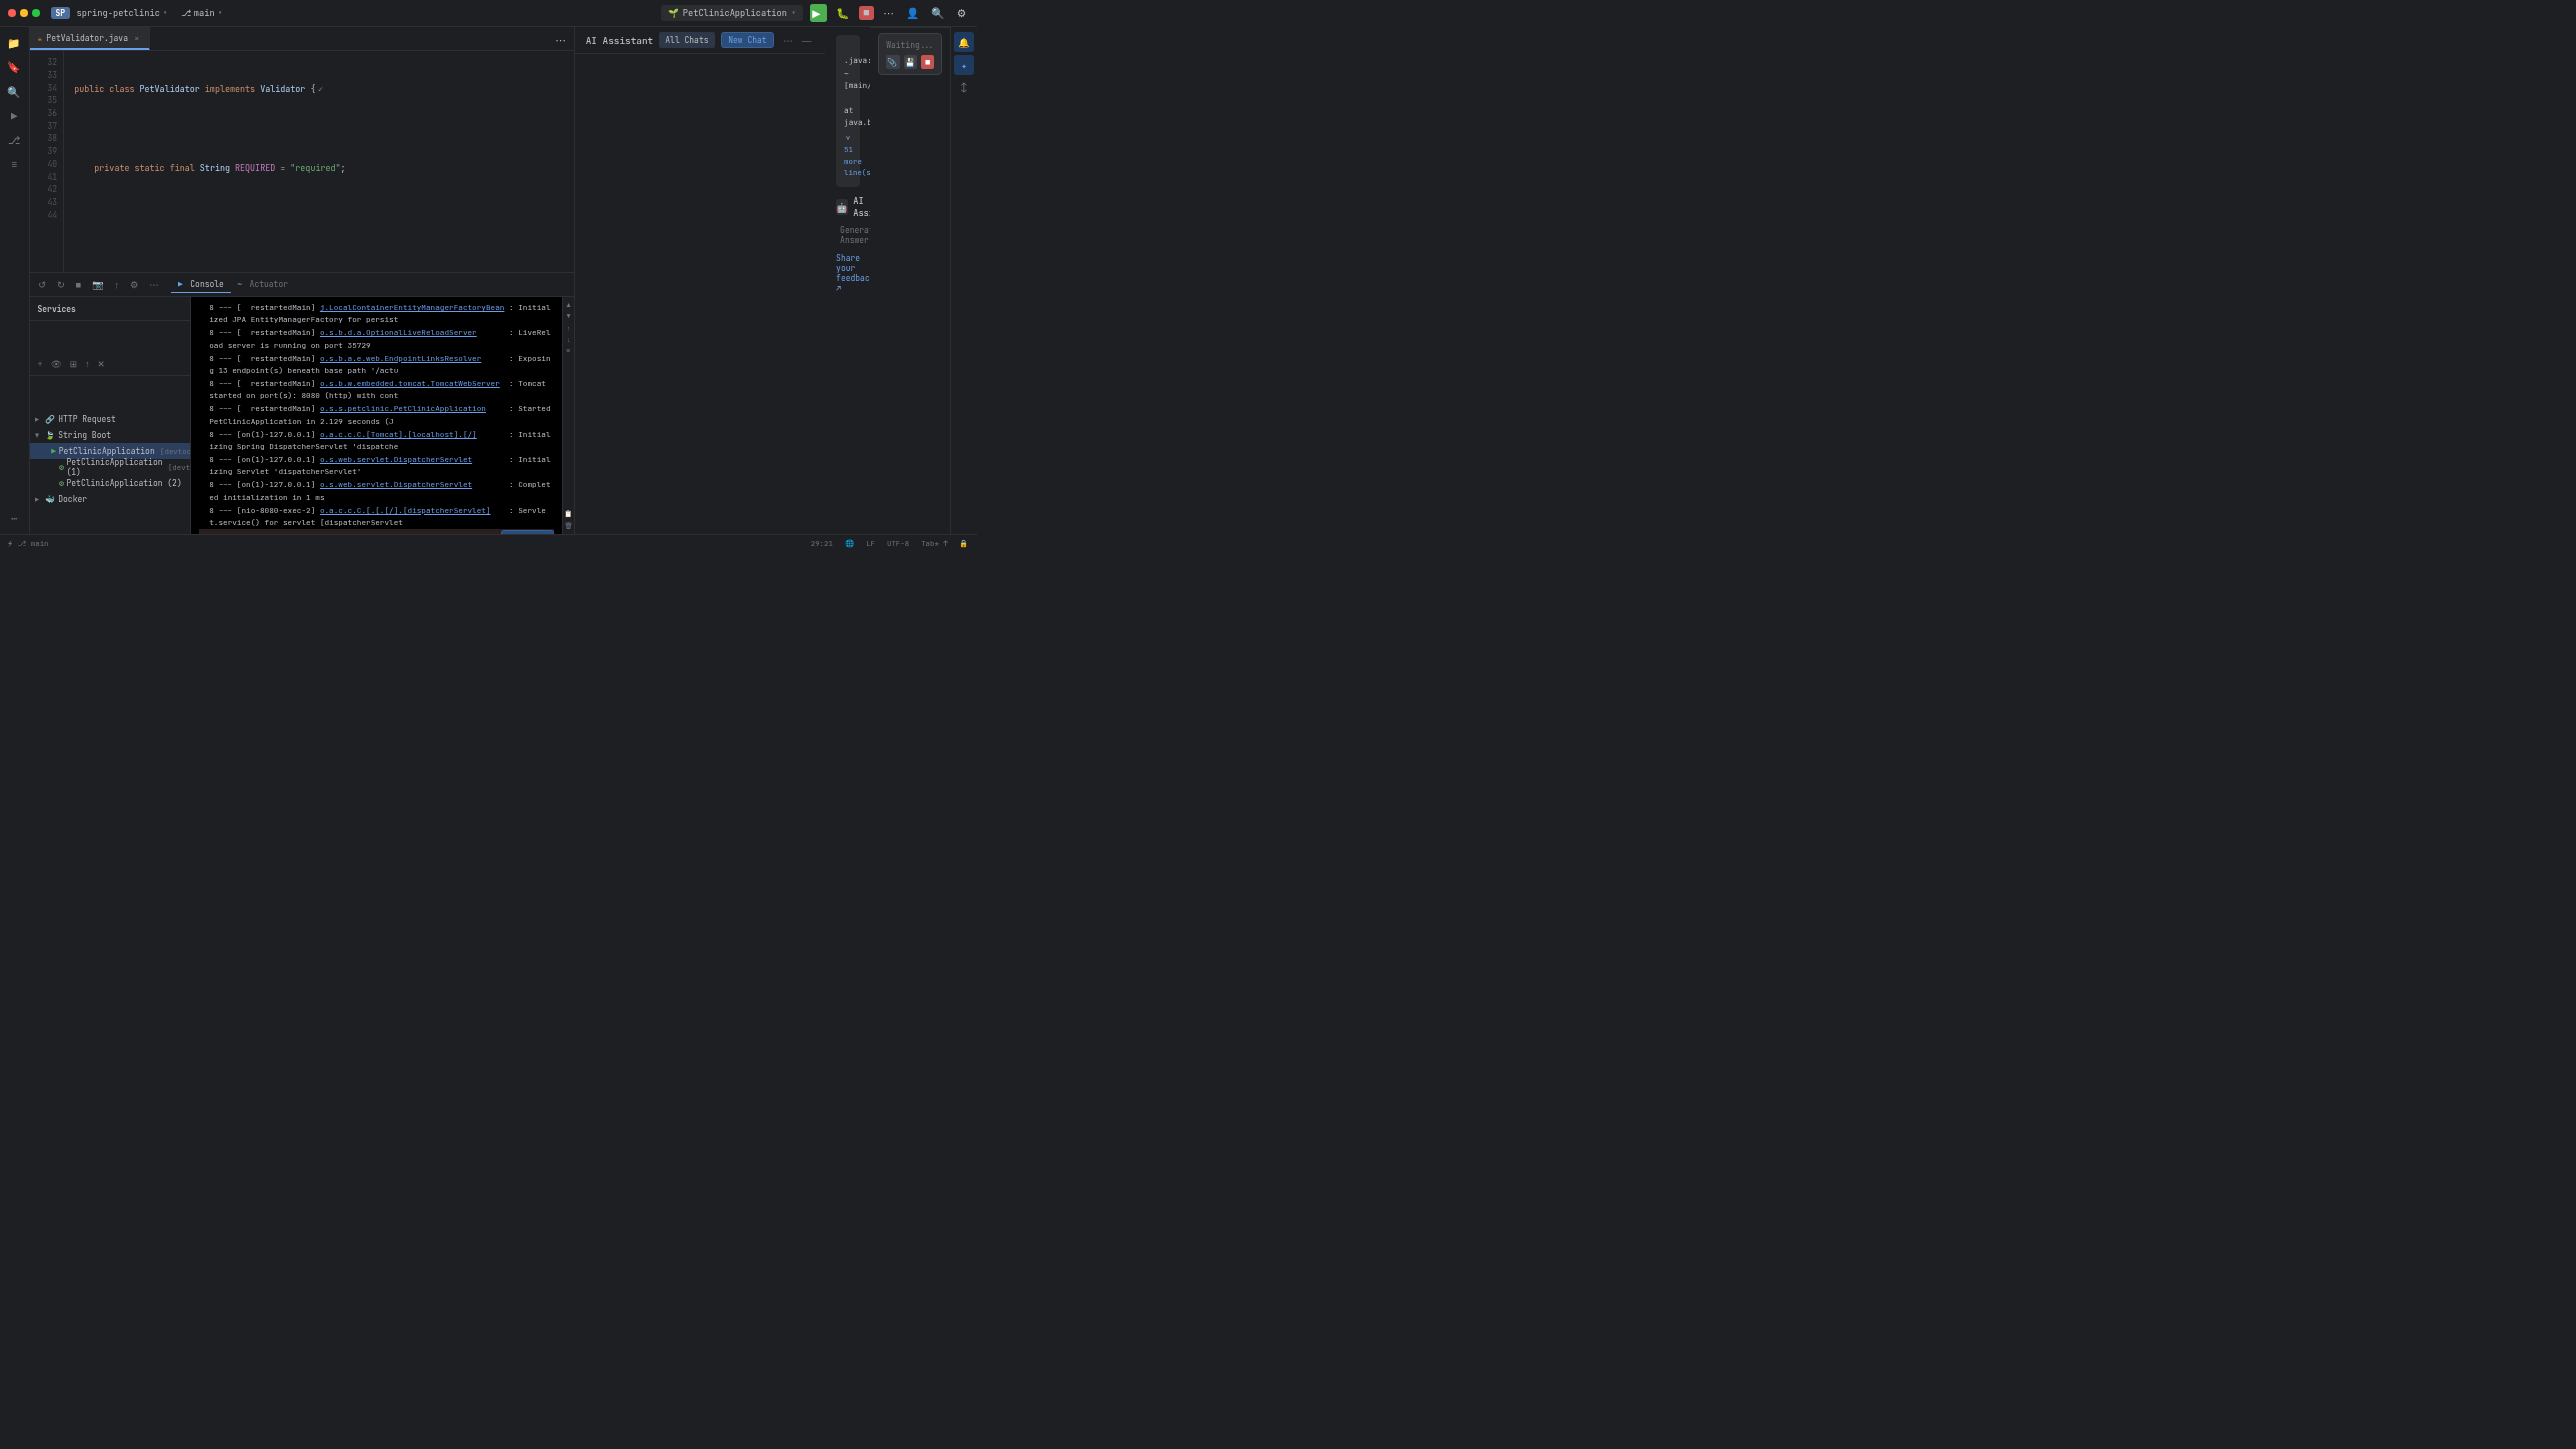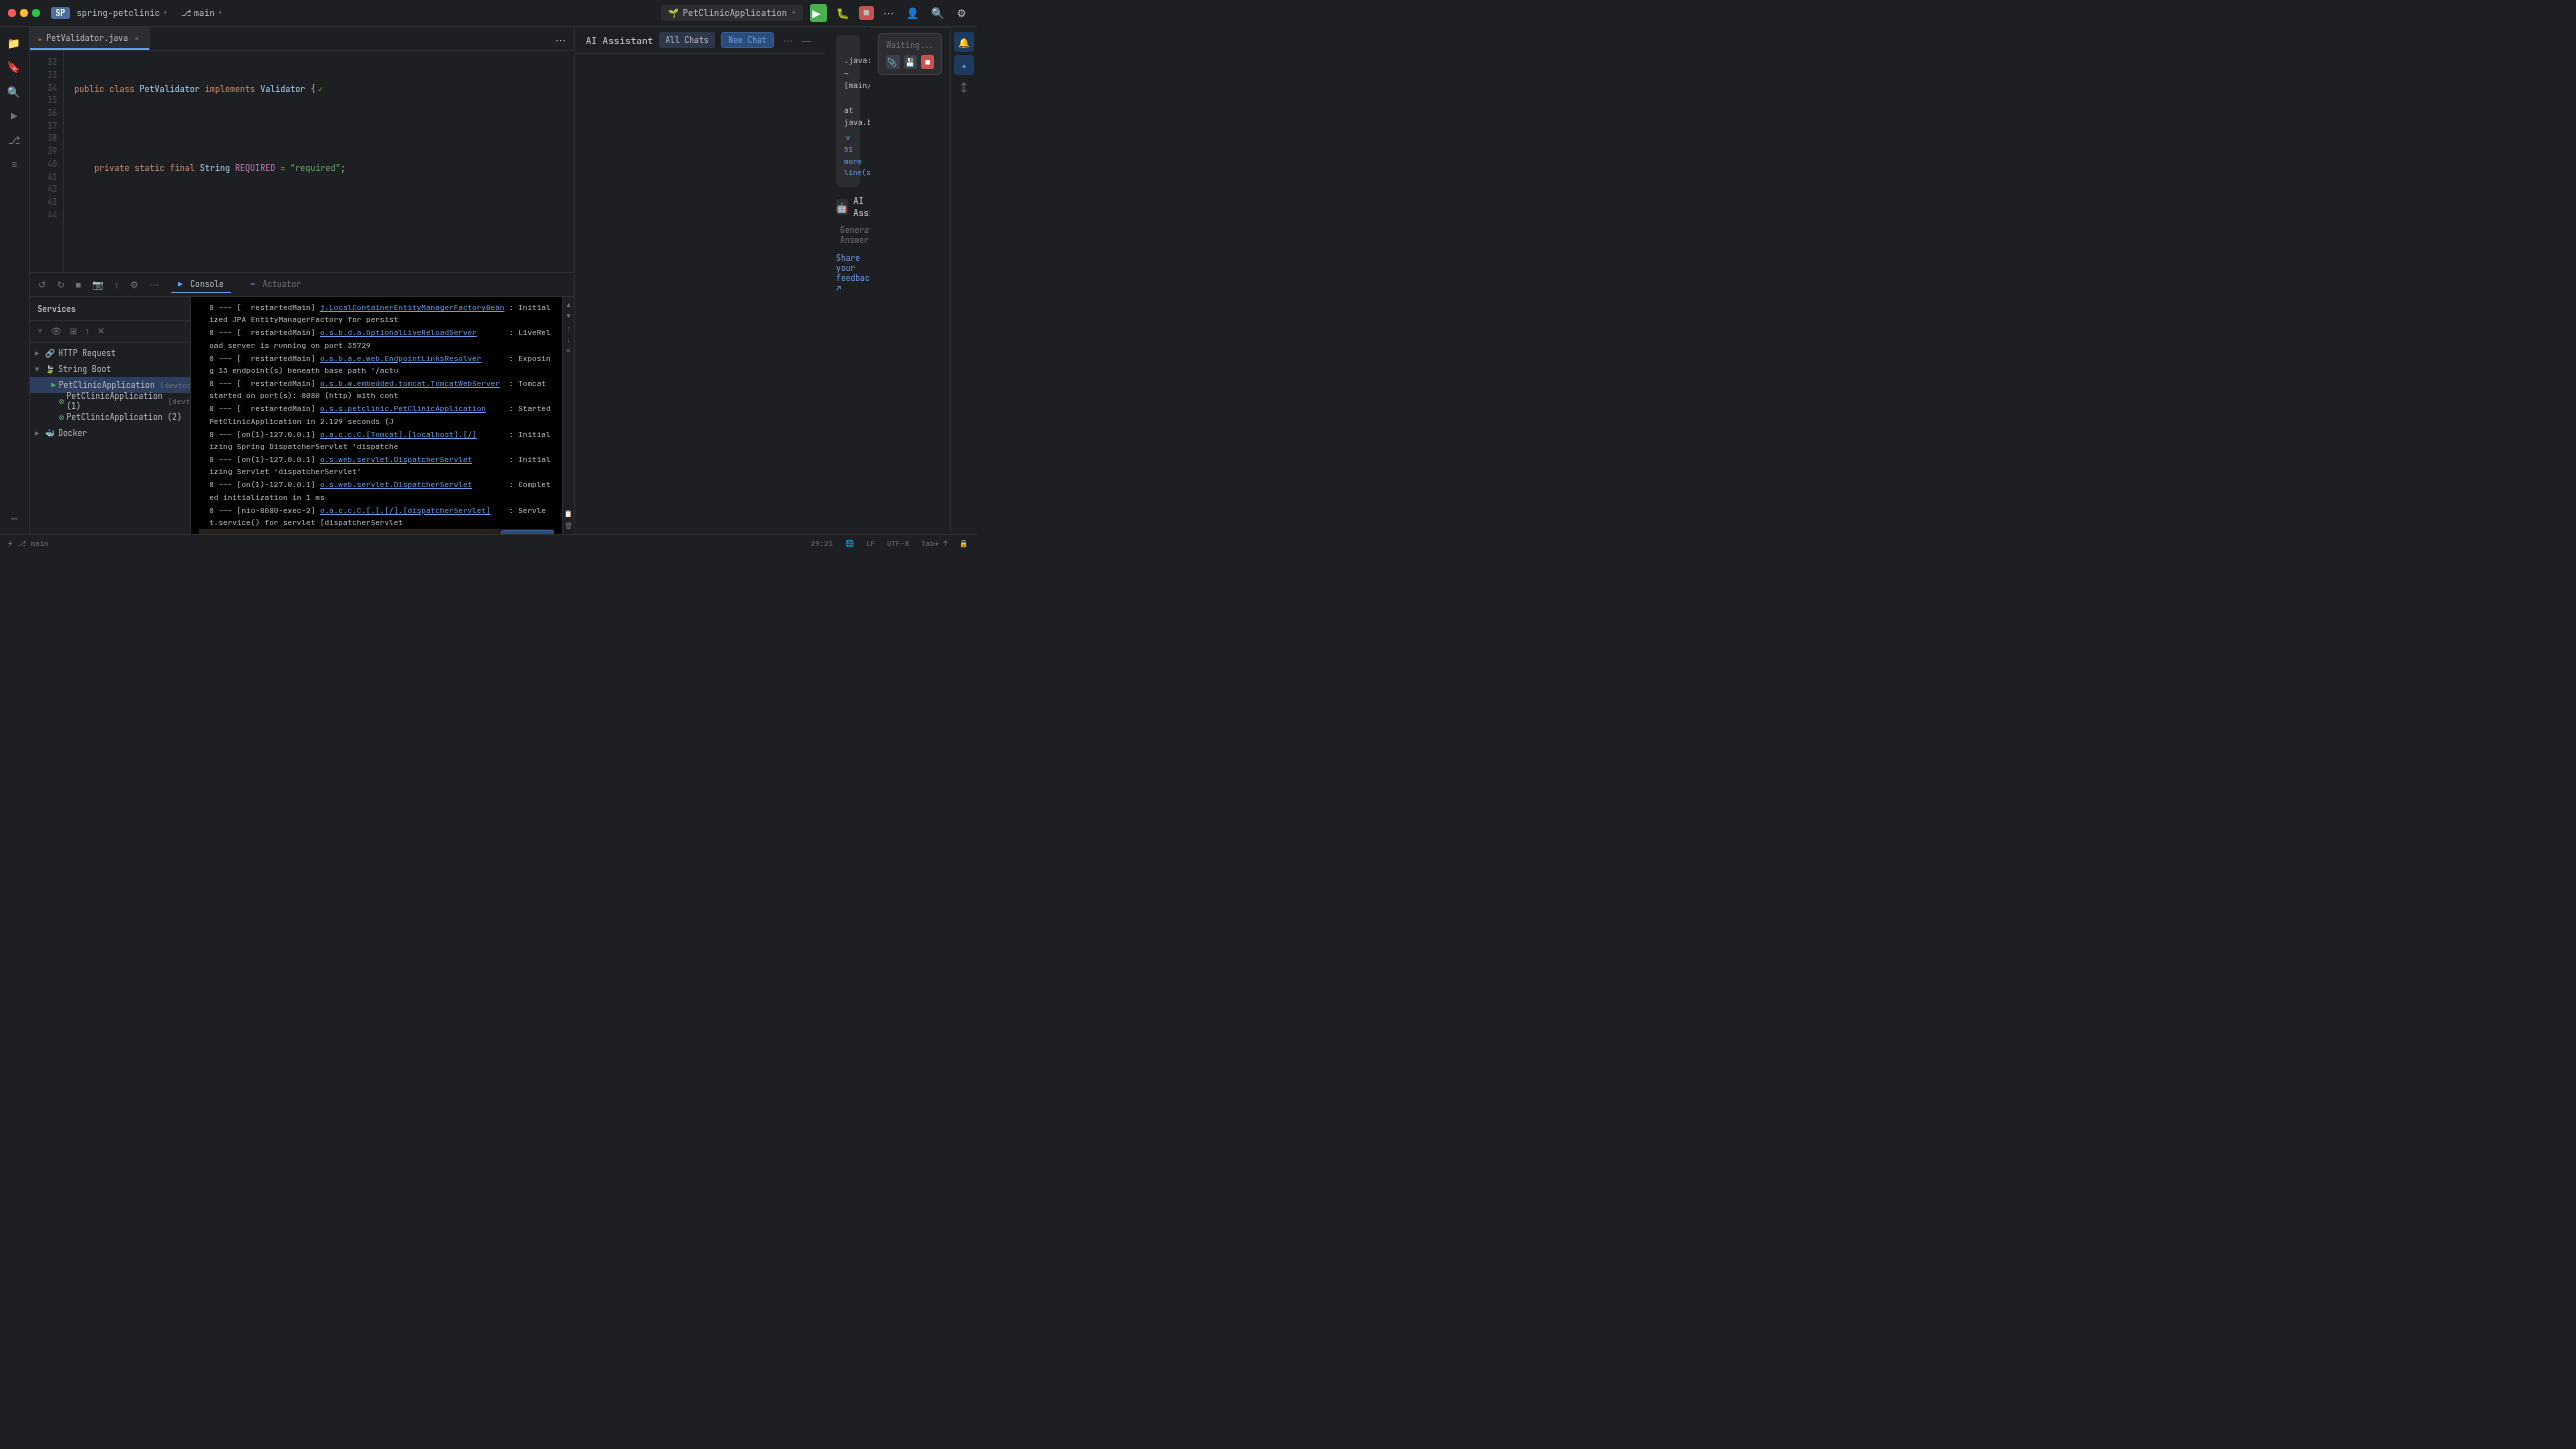--- a/index.html
+++ b/index.html
@@ -234,21 +234,21 @@
       cursor: pointer;
       padding: 2px 3.4px;
       border-radius: 2px;
       font-size: 9.4px;
       display: flex;
       align-items: center;
     }
     .bottom-tabs {
       display: flex;
       align-items: center;
-      gap: 13px;
+      gap: 0;
       margin-left: 5.4px;
     }
     .bottom-tab {
       padding: 2.7px 6.7px;
       font-size: 8px;
       cursor: pointer;
       color: #6f737a;
       border-bottom: 1.3px solid transparent;
     }
     .bottom-tab.active { color: #bcbec4; border-bottom-color: #6b9ee8; }
@@ -575,20 +575,21 @@
       flex: 1;
       overflow: hidden;
     }
     .services-bottom {
       width: 161px;
       border-right: 0.7px solid #2d2f33;
       flex-shrink: 0;
       overflow: hidden;
       display: flex;
       flex-direction: column;
+      gap: 33px;
     }
 
     
     .right-scroll-btns {
       width: 12px;
       background: #1e1f22;
       display: flex;
       flex-direction: column;
       align-items: center;
       padding: 2.7px 0;

